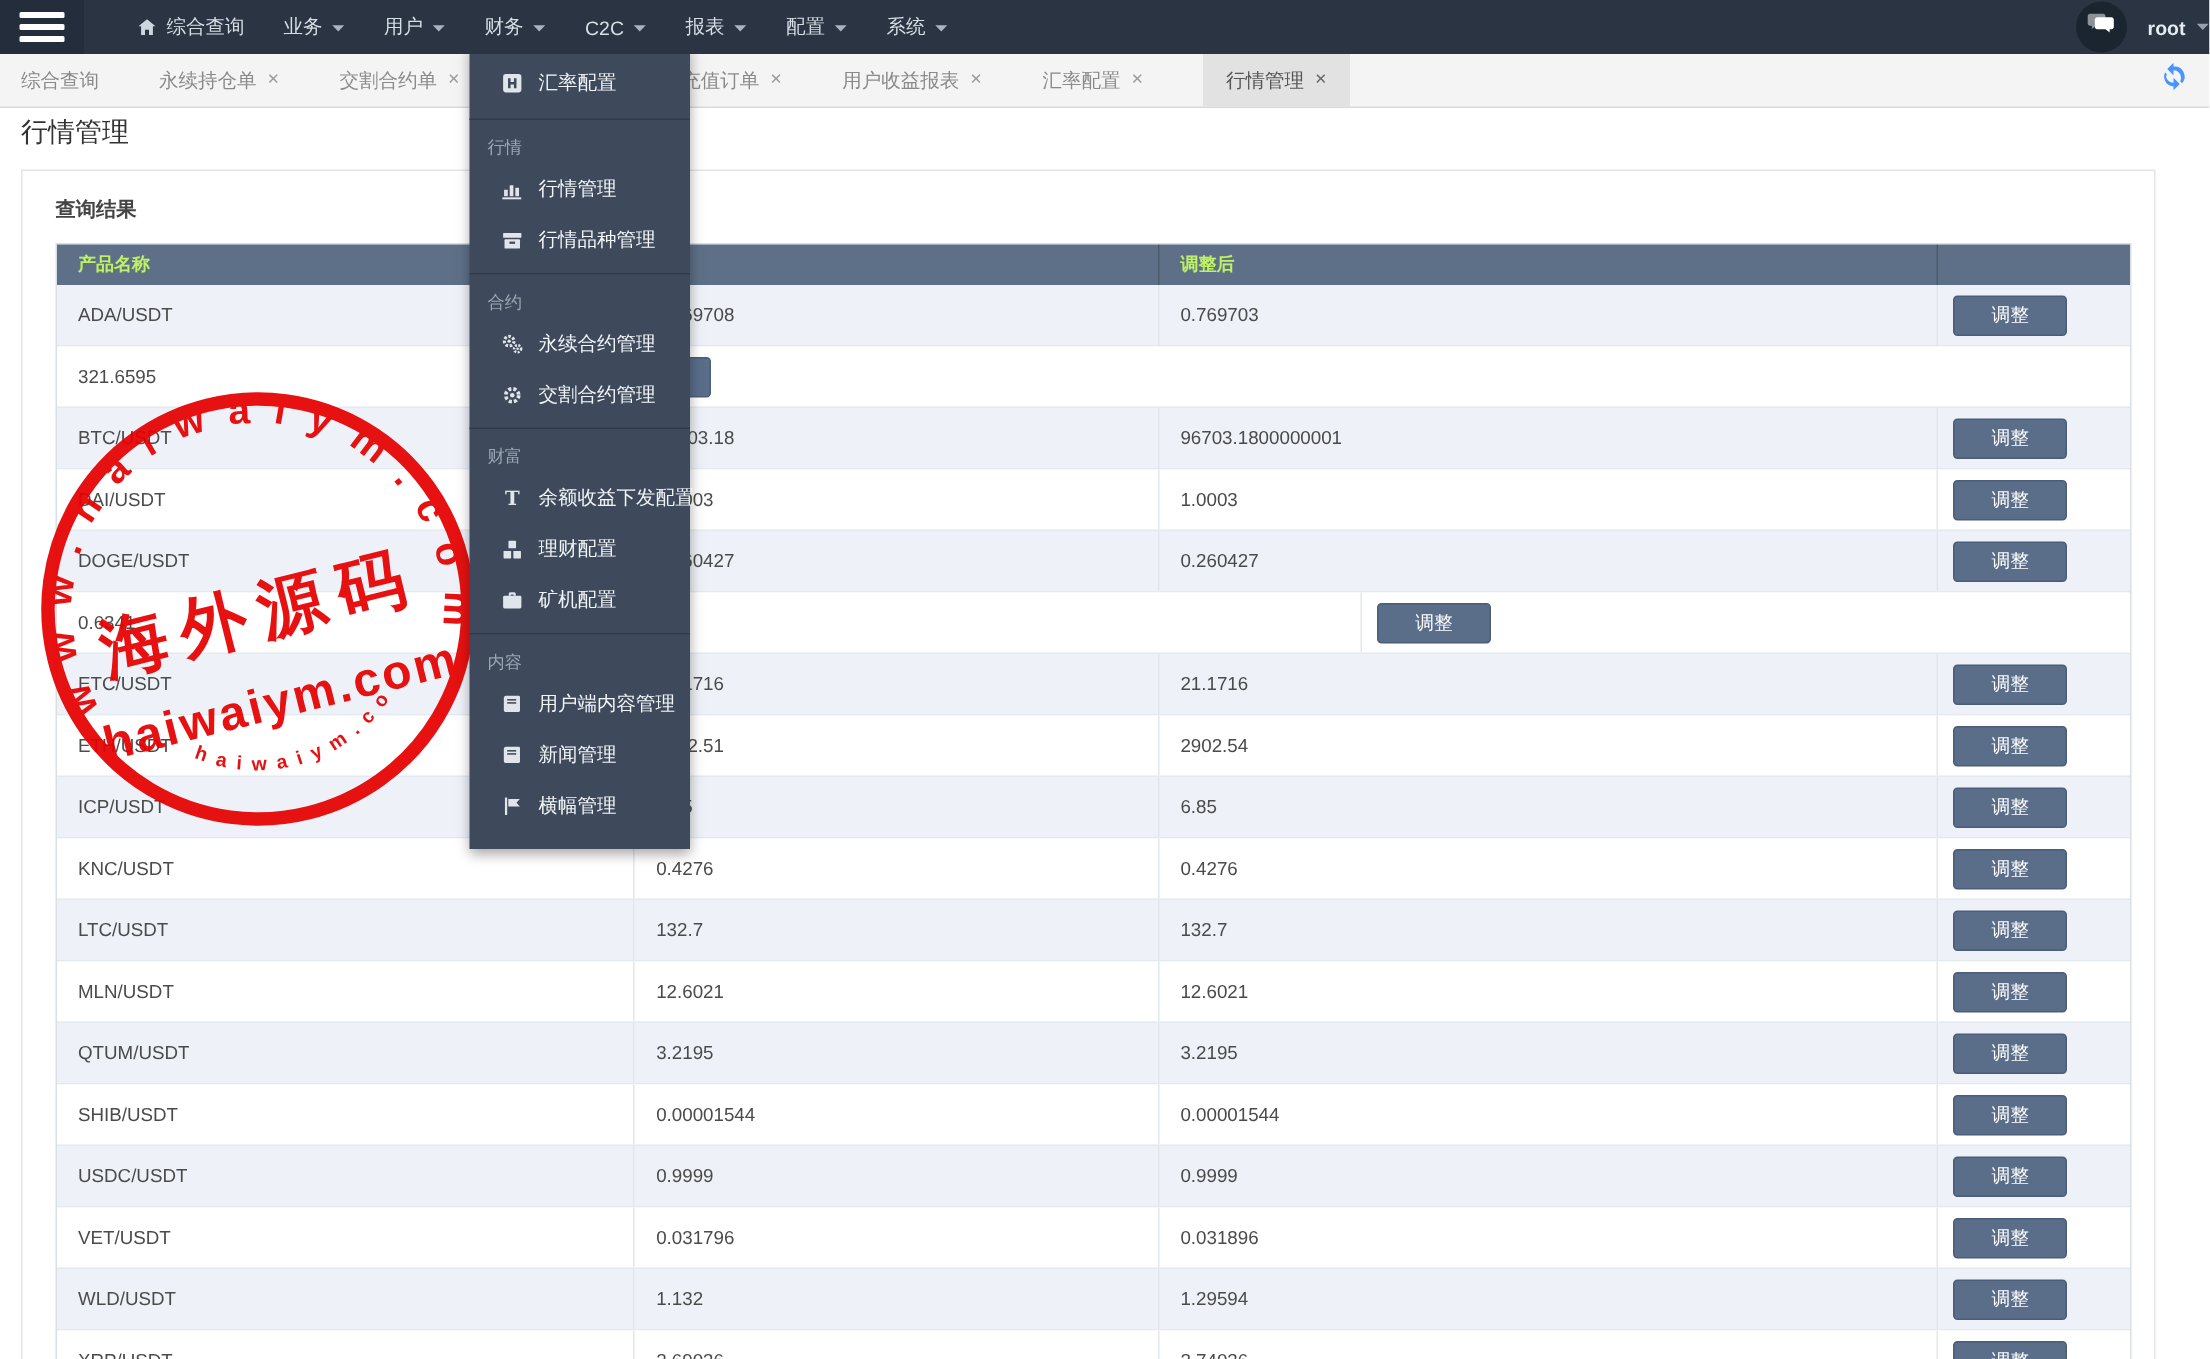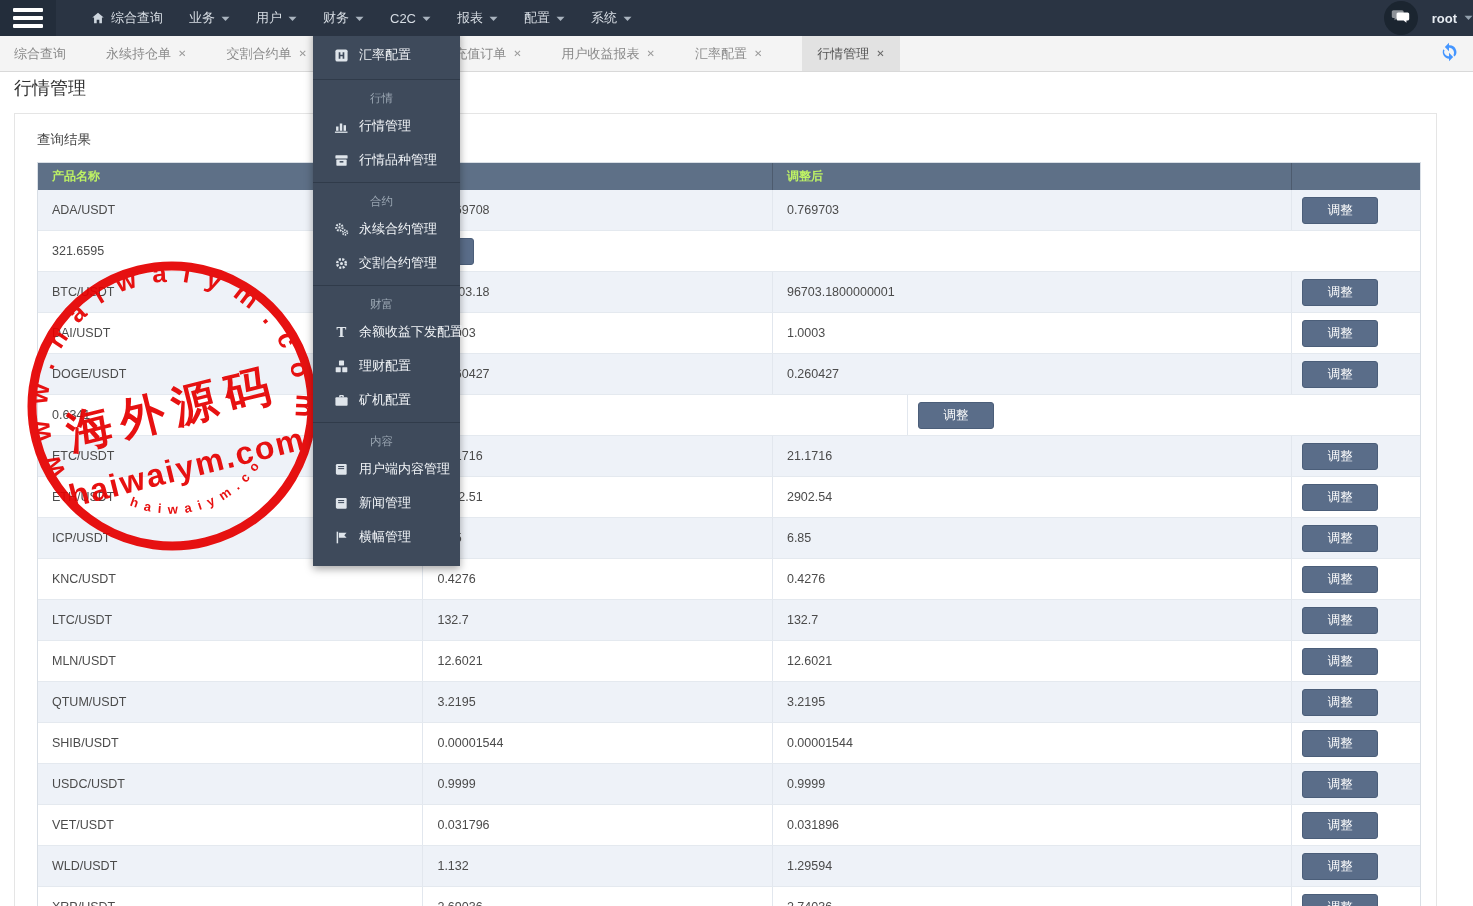--- a/index.html
+++ b/index.html
@@ -36,21 +36,21 @@
   .tab:first-child { margin-left:14px; }
   .tab.active { background:var(--tab_active_bg,#e2e2e2); color:#555; padding:0 15px; margin-right:36px; }
   .tab-close { font-size:10px; color:#9a9a9a; font-weight:bold; cursor:pointer; }
   .tab.active .tab-close { color:#666; }
   .refresh-btn { display:flex; align-items:center; padding-right:14px; margin-left:auto; cursor:pointer; }
 
   
   .page-title { position:absolute; top:76px; left:14px; font-size:18px; font-weight:400; color:#333; }
   .panel { position:absolute; top:113px; left:14px; width:1423px; height:900px;
     background:#fff; border:1px solid #e5e5e5; }
-  .panel-title { padding:17px 0 13px 22px; font-size:13.5px; font-weight:normal; color:#444; }
+  .panel-title { padding:17px 0 13px 22px; font-size:13.5px; font-weight:bold; color:#444; }
 
   
   .data-table { margin-left:22px; width:1384px; border:1px solid #d9dfe6; font-size:12.5px; }
   .thead { display:flex; background:var(--table_header_bg,#5e7087); height:27px; }
   .thead .cell { color:#bef264; font-weight:bold; font-size:12px; line-height:27px;
     border-right:1px solid rgba(0,0,0,0.18); }
   .thead .cell:last-child { border-right:none; }
   .trow { display:flex; height:41px; background:#fff; border-bottom:1px solid #e4e9ef; }
   .trow.alt { background:var(--row_alt_bg,#eef2f8); }
   .cell { padding-left:14px; overflow:hidden; white-space:nowrap; }
@@ -62,21 +62,21 @@
     color:#fff; font-size:12.5px; font-family:Liberation Mono, monospace; cursor:pointer; }
 
   
   .dropdown { position:absolute; left:313px; top:30px; width:147px;
     background:var(--dropdown_bg,#3e4a5b); z-index:50; padding:6px 0 12px 0;
     box-shadow:0 3px 8px rgba(0,0,0,0.35); }
   .dd-item { display:flex; align-items:center; gap:10px; height:34px; padding-left:20px;
     color:#f2f5f8; font-size:13px; cursor:pointer; white-space:nowrap; }
   .dd-item-first { height:38px; }
   .dd-item .ic { display:inline-flex; width:16px; justify-content:center; color:#dfe5eb; flex:none; }
-  .dd-header { padding:11px 0 3px 32px; font-size:11.5px; color:#9aa6b2;margin-left:25px; }
+  .dd-header { padding:11px 0 3px 12px; font-size:11.5px; color:#9aa6b2; }
   .dd-divider { height:1px; background:#303b4a; margin-top:5px; }
 
   
   .stamp { position:absolute; left:22px; top:256px; width:300px; height:300px;
     transform:rotate(-14deg); opacity:0.93; z-index:30; pointer-events:none; }
   .st-ring { font-size:26px; font-weight:bold; letter-spacing:15px;
     fill:var(--stamp_red,#e60000); font-family:"Liberation Sans",sans-serif; }
   .st-center { font-size:45px; font-weight:bold; letter-spacing:9px;
     fill:var(--stamp_red,#e60000); font-family:"DejaVu Serif","Liberation Serif",serif; }
   .st-domain { font-size:32px; font-weight:bold; letter-spacing:2px;

